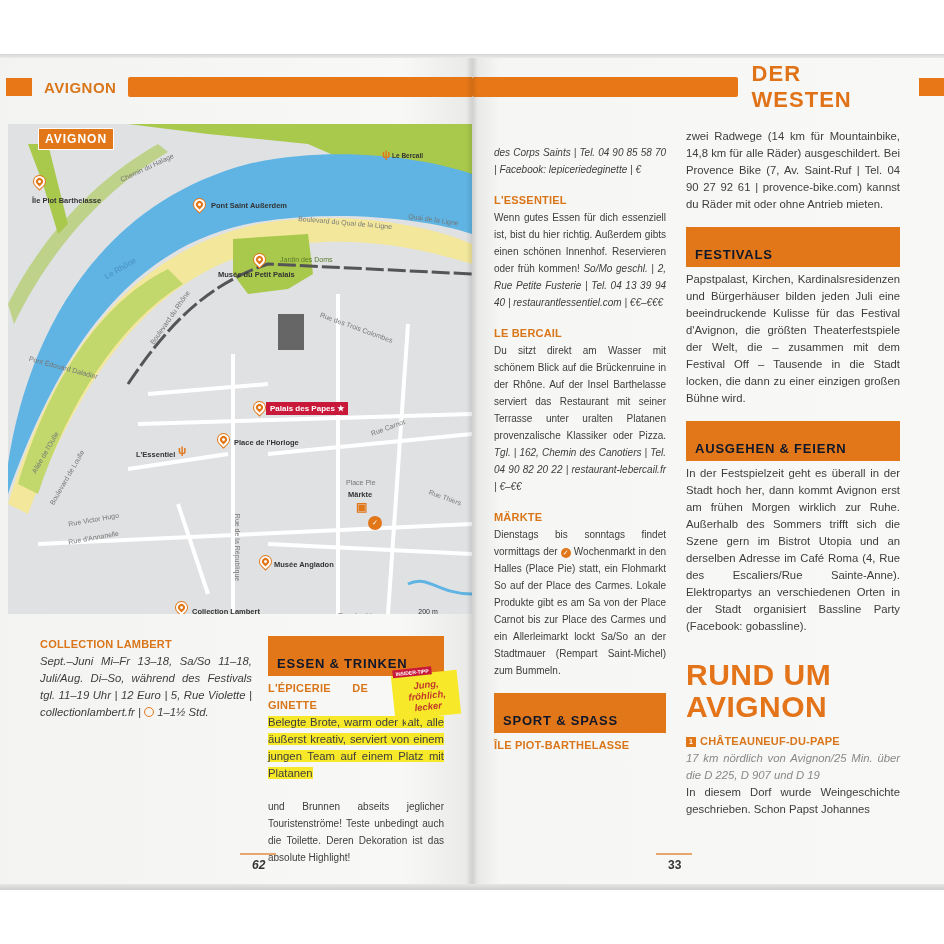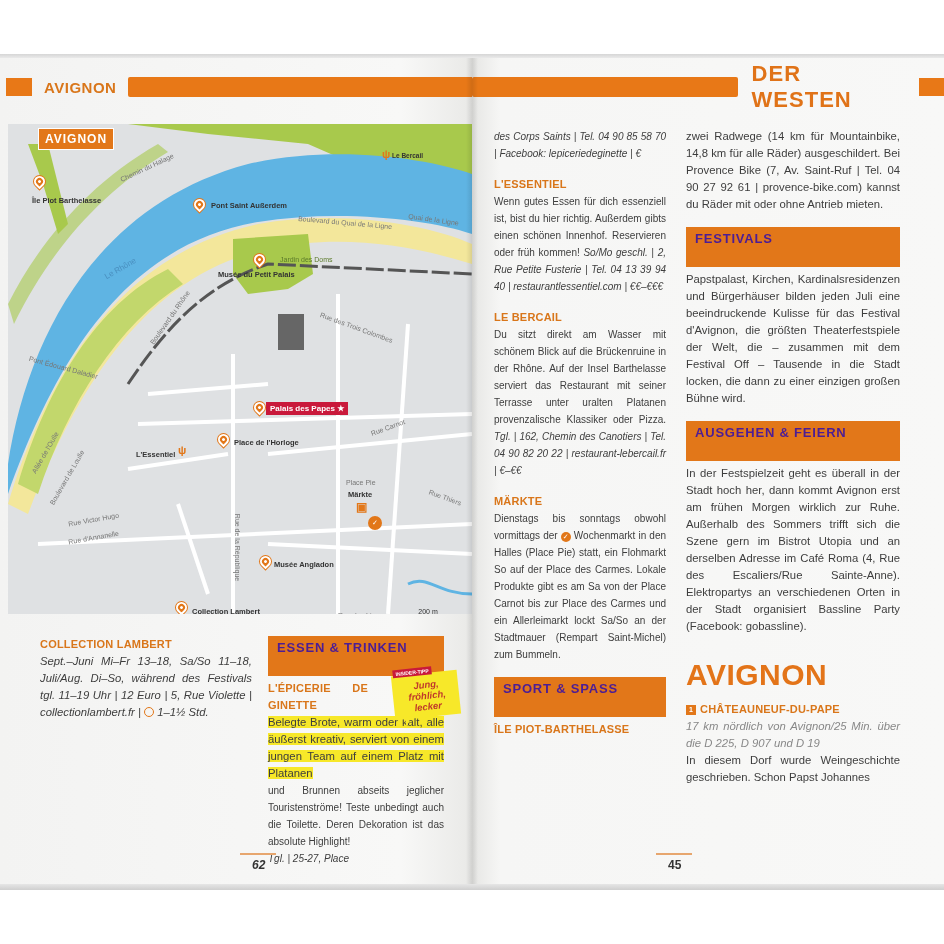--- a/index.html
+++ b/index.html
@@ -35,23 +35,23 @@
     .pin::after { content: ""; position: absolute; left: 2px; top: 2px; width: 3px; height: 3px; border-radius: 50%; background: #fff; }
     .fork { position: absolute; font-size: 11px; color: #e27719; font-weight: bold; }
     .papes { position: absolute; left: 258px; top: 278px; background: #c9193b; color: #fff; font-size: 8px; font-weight: bold; padding: 2px 4px; white-space: nowrap; }
     .scale { position: absolute; left: 390px; top: 484px; width: 60px; }
     .scale span { display: block; text-align: center; font-size: 7px; color: #333; }
     .north { position: absolute; left: 414px; top: 488px; font-size: 9px; color: #222; }
 
     
     .col { position: absolute; font-size: 11.3px; line-height: 17px; color: #3d3d3d; text-align: justify; }
     .sec-title { color: #d9761a; font-weight: bold; font-size: 11px; letter-spacing: 0.2px; }
-    .sec-bar { background: #e27719; color: #4c1d95; font-weight: bold; font-size: 13px; letter-spacing: 0.8px; padding: 3px 9px; height: 40px; line-height: 18px; margin-bottom: 4px; }
+    .sec-bar { background: #e27719; color: #0f172a; font-weight: bold; font-size: 13px; letter-spacing: 0.8px; padding: 19px 9px; height: 40px; line-height: 18px; margin-bottom: 4px; }
     .it { font-style: italic; }
-    .narrow { font-size: 10px; line-height: 17px; }
+    .narrow { font-size: 10px; line-height: 17px; margin-top: 16px; }
     .hl { background: #f7e829; }
     .tip { position: absolute; left: 393px; top: 615px; width: 66px; height: 44px; background: #f7e829; transform: rotate(-6deg); }
     .tip .tag { position: absolute; left: 2px; top: -6px; background: #c9193b; color: #fff; font-size: 5px; font-weight: bold; padding: 1px 3px; }
     .tip .txt { position: absolute; left: 6px; top: 6px; width: 56px; text-align: center; color: #c0392b; font-size: 9.5px; font-weight: bold; font-style: italic; line-height: 11px; }
     .tip .tail { position: absolute; left: 10px; top: 42px; width: 0; height: 0; border-left: 6px solid #f7e829; border-bottom: 10px solid transparent; }
     .page-num { position: absolute; top: 800px; font-weight: bold; font-size: 12px; color: #333; }
     .page-rule { position: absolute; top: 795px; height: 2px; width: 36px; background: #e7a66e; }
     .big-head { font-size: 30px; font-weight: bold; color: #e37419; line-height: 32px; letter-spacing: 0.5px; }
     .numbox { display: inline-block; width: 10px; height: 10px; background: #e27719; color: #fff; font-size: 7px; text-align: center; line-height: 10px; margin-right: 4px; vertical-align: 1px; }
     .clock { display: inline-block; width: 10px; height: 10px; border: 1.5px solid #e27719; border-radius: 50%; vertical-align: -1px; }
@@ -202,43 +202,44 @@
     <div class="col narrow" style="left:22px;top:70px;width:172px;">
       <div class="it">des Corps Saints | Tel. 04 90 85 58 70 | Facebook: lepiceriedeginette | €</div>
       <div style="height:14px"></div>
       <div class="sec-title">L'ESSENTIEL</div>
       <div><span>Wenn gutes Essen für dich essenziell ist, bist du hier richtig. Außerdem gibts einen schönen Innenhof. Reservieren oder früh kommen!</span> <span class="it">So/Mo geschl. | 2, Rue Petite Fusterie | Tel. 04 13 39 94 40 | restaurantlessentiel.com | €€–€€€</span></div>
       <div style="height:14px"></div>
       <div class="sec-title">LE BERCAIL</div>
       <div><span>Du sitzt direkt am Wasser mit schönem Blick auf die Brückenruine in der Rhône. Auf der Insel Barthelasse serviert das Restaurant mit seiner Terrasse unter uralten Platanen provenzalische Klassiker oder Pizza.</span> <span class="it">Tgl. | 162, Chemin des Canotiers | Tel. 04 90 82 20 22 | restaurant-lebercail.fr | €–€€</span></div>
       <div style="height:14px"></div>
       <div class="sec-title">MÄRKTE</div>
-      <div><span>Dienstags bis sonntags obwohl vormittags der</span> <span class="check">✓</span> <span>Wochenmarkt in den Halles (Place Pie) statt, ein Flohmarkt So auf der Place des Carmes. Lokale Produkte gibt es am Sa von der Place Carnot bis zur Place des Carmes und ein Allerleimarkt lockt Sa/So an der Stadtmauer (Rempart Saint-Michel) zum Bummeln.</span></div>
+      <div><span>Dienstags bis sonntags findet vormittags der</span> <span class="check">✓</span> <span>Wochenmarkt in den Halles (Place Pie) statt, ein Flohmarkt So auf der Place des Carmes. Lokale Produkte gibt es am Sa von der Place Carnot bis zur Place des Carmes und ein Allerleimarkt lockt Sa/So an der Stadtmauer (Rempart Saint-Michel) zum Bummeln.</span></div>
       <div style="height:14px"></div>
       <div class="sec-bar">SPORT &amp; SPASS</div>
       <div class="sec-title">ÎLE PIOT-BARTHELASSE</div>
     </div>
 
     <div class="col" style="left:214px;top:70px;width:214px;">
       <div>zwei Radwege (14 km für Mountainbike, 14,8 km für alle Räder) ausgeschildert. Bei Provence Bike (7, Av. Saint-Ruf | Tel. 04 90 27 92 61 | provence-bike.com) kannst du Räder mit oder ohne Antrieb mieten.</div>
       <div style="height:14px"></div>
       <div class="sec-bar">FESTIVALS</div>
       <div>Papstpalast, Kirchen, Kardinalsresidenzen und Bürgerhäuser bilden jeden Juli eine beeindruckende Kulisse für das Festival d'Avignon, die größten Theaterfestspiele der Welt, die – zusammen mit dem Festival Off – Tausende in die Stadt locken, die dann zu einer einzigen großen Bühne wird.</div>
       <div style="height:14px"></div>
       <div class="sec-bar">AUSGEHEN &amp; FEIERN</div>
       <div>In der Festspielzeit geht es überall in der Stadt hoch her, dann kommt Avignon erst am frühen Morgen wirklich zur Ruhe. Außerhalb des Sommers trifft sich die Szene gern im Bistrot Utopia und an derselben Adresse im Café Roma (4, Rue des Escaliers/Rue Sainte-Anne). Elektropartys an verschiedenen Orten in der Stadt organisiert Bassline Party (Facebook: gobassline).</div>
       <div style="height:24px"></div>
       <div class="big-head">
+        <div>RUND UM</div>
         <div>AVIGNON</div>
       </div>
       <div style="height:10px"></div>
       <div class="sec-title"><span class="numbox">1</span><span>CHÂTEAUNEUF-DU-PAPE</span></div>
       <div class="it" style="color:#888;">17 km nördlich von Avignon/25 Min. über die D 225, D 907 und D 19</div>
       <div>In diesem Dorf wurde Weingeschichte geschrieben. Schon Papst Johannes</div>
     </div>
 
     <div class="page-rule" style="left:184px;"></div>
-    <div class="page-num" style="left:196px;">45</div>
+    <div class="page-num" style="left:196px;">33</div>
   </div>
 
   <div class="spine"></div>
   <div class="book-bottom"></div>
 </div>
 
 </body></html>

